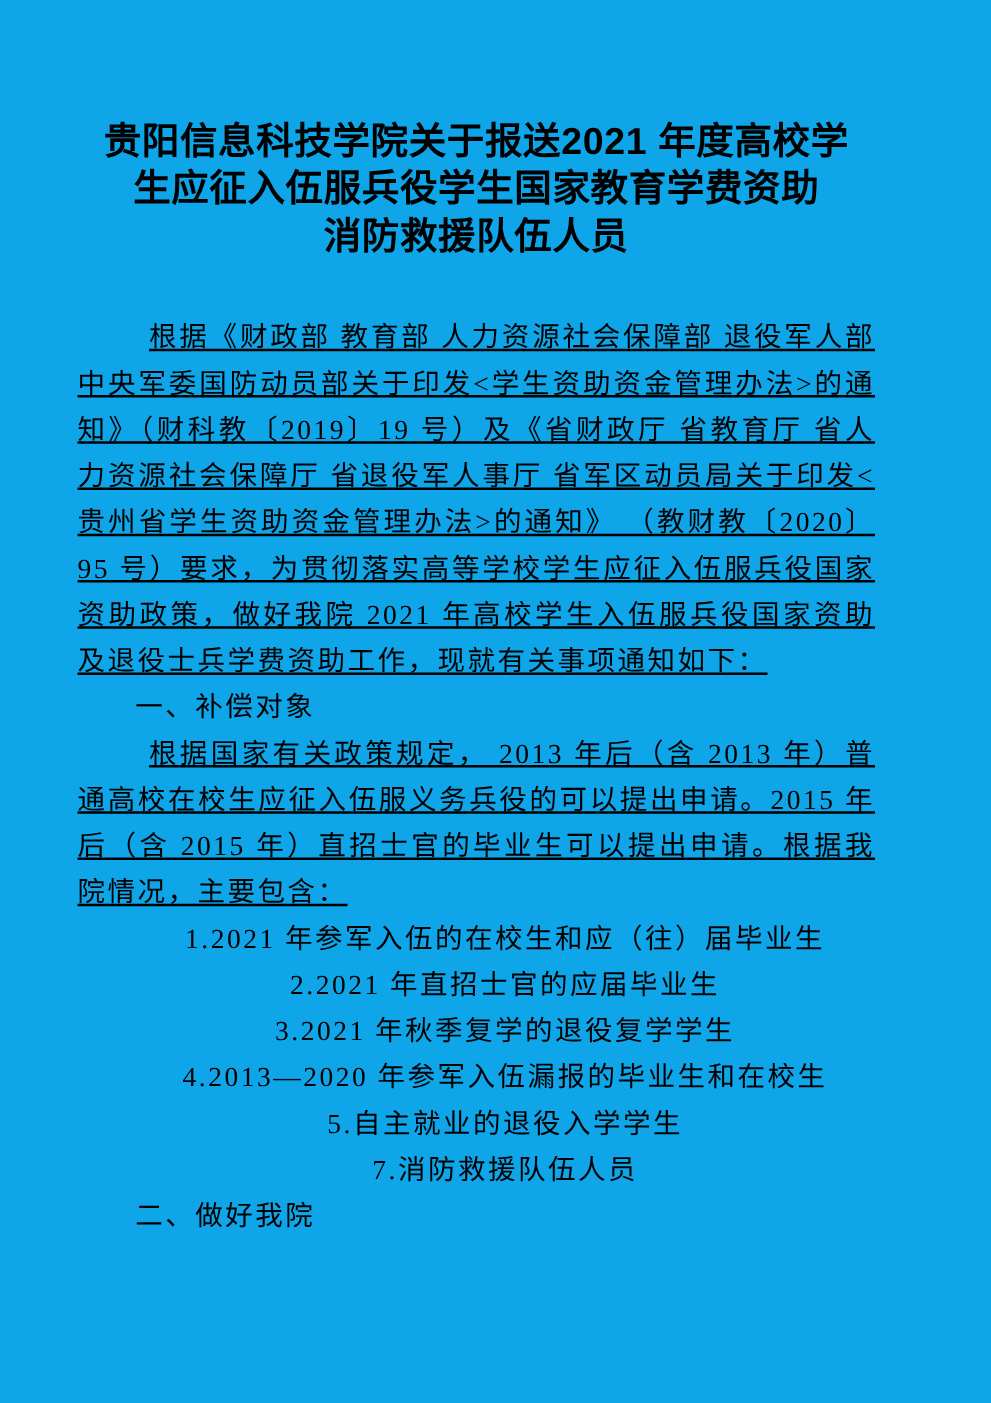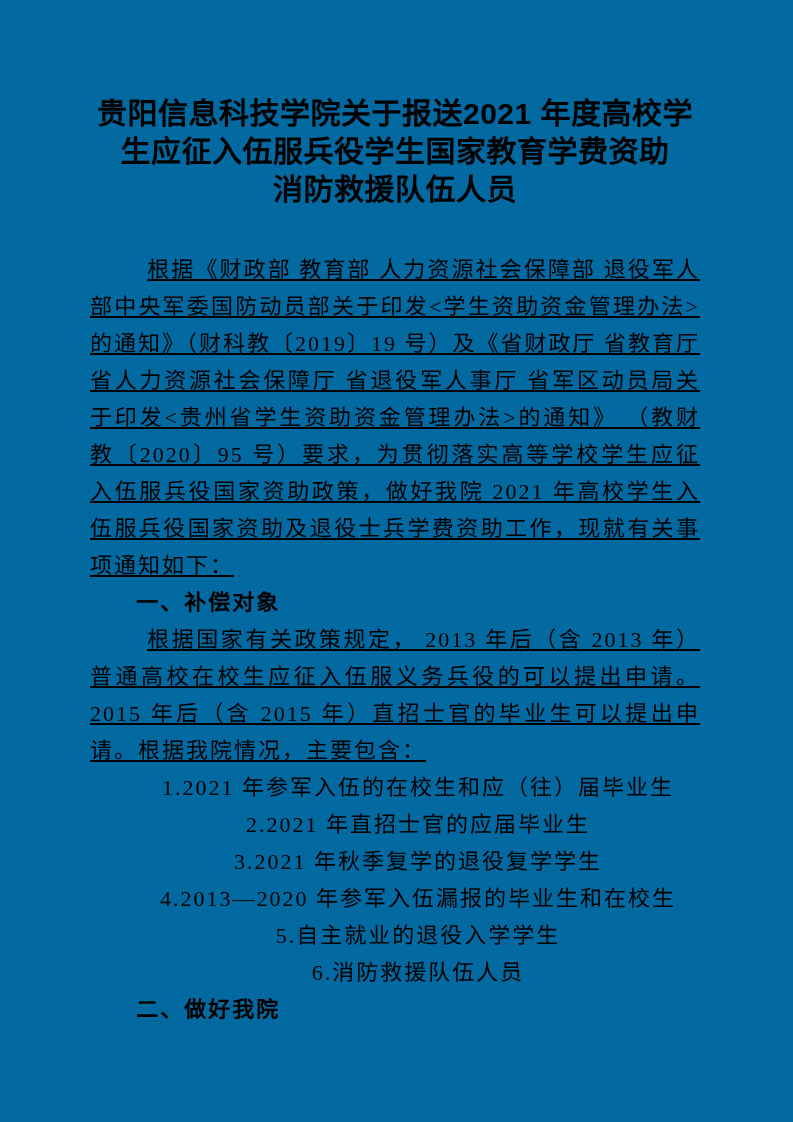--- a/index.html
+++ b/index.html
@@ -5,23 +5,23 @@
   html, body {
     margin: 0;
     padding: 0;
     background: #ffffff;
   }
   .page {
     position: relative;
     width: 793px;
     height: 1122px;
     margin: 0 auto;
-    background: #0369a1;
+    background: #0ea5e9;
     box-sizing: border-box;
-    padding: 95px 93px 0 90px;
+    padding: 95px 93px 0 62px;
     overflow: hidden;
     color: #000000;
   }
   .doc-title {
     margin: 0;
     font-family: "Liberation Sans", "DejaVu Sans", sans-serif;
     font-weight: 700;
     font-size: 30px;
     line-height: 38px;
     text-align: center;
@@ -42,21 +42,21 @@
     margin: 0;
     text-align: justify;
     text-indent: 2.6em;
     letter-spacing: 2px;
     text-decoration: underline;
   }
   .section-heading {
     margin: 0;
     font-size: 22px;
     line-height: 37px;
-    font-weight: 700;
+    font-weight: 400;
     text-indent: 2.1em;
     letter-spacing: 2px;
     font-family: "Liberation Serif", "DejaVu Serif", serif;
   }
   .list-item {
     margin: 0;
     line-height: 37px;
     text-indent: 2.1em;
     letter-spacing: 2px;
     text-align: center;
@@ -80,19 +80,19 @@
     <h2 class="section-heading">一、补偿对象</h2>
 
     <p class="para">根据国家有关政策规定， 2013 年后（含 2013 年）普通高校在校生应征入伍服义务兵役的可以提出申请。2015 年后（含 2015 年）直招士官的毕业生可以提出申请。根据我院情况，主要包含：</p>
 
     <div class="list">
       <p class="list-item">1.2021 年参军入伍的在校生和应（往）届毕业生</p>
       <p class="list-item">2.2021 年直招士官的应届毕业生</p>
       <p class="list-item">3.2021 年秋季复学的退役复学学生</p>
       <p class="list-item">4.2013—2020 年参军入伍漏报的毕业生和在校生</p>
       <p class="list-item">5.自主就业的退役入学学生</p>
-      <p class="list-item">6.消防救援队伍人员</p>
+      <p class="list-item">7.消防救援队伍人员</p>
     </div>
 
     <h2 class="section-heading">二、做好我院</h2>
 
   </div>
 </div>
 
 </body></html>

